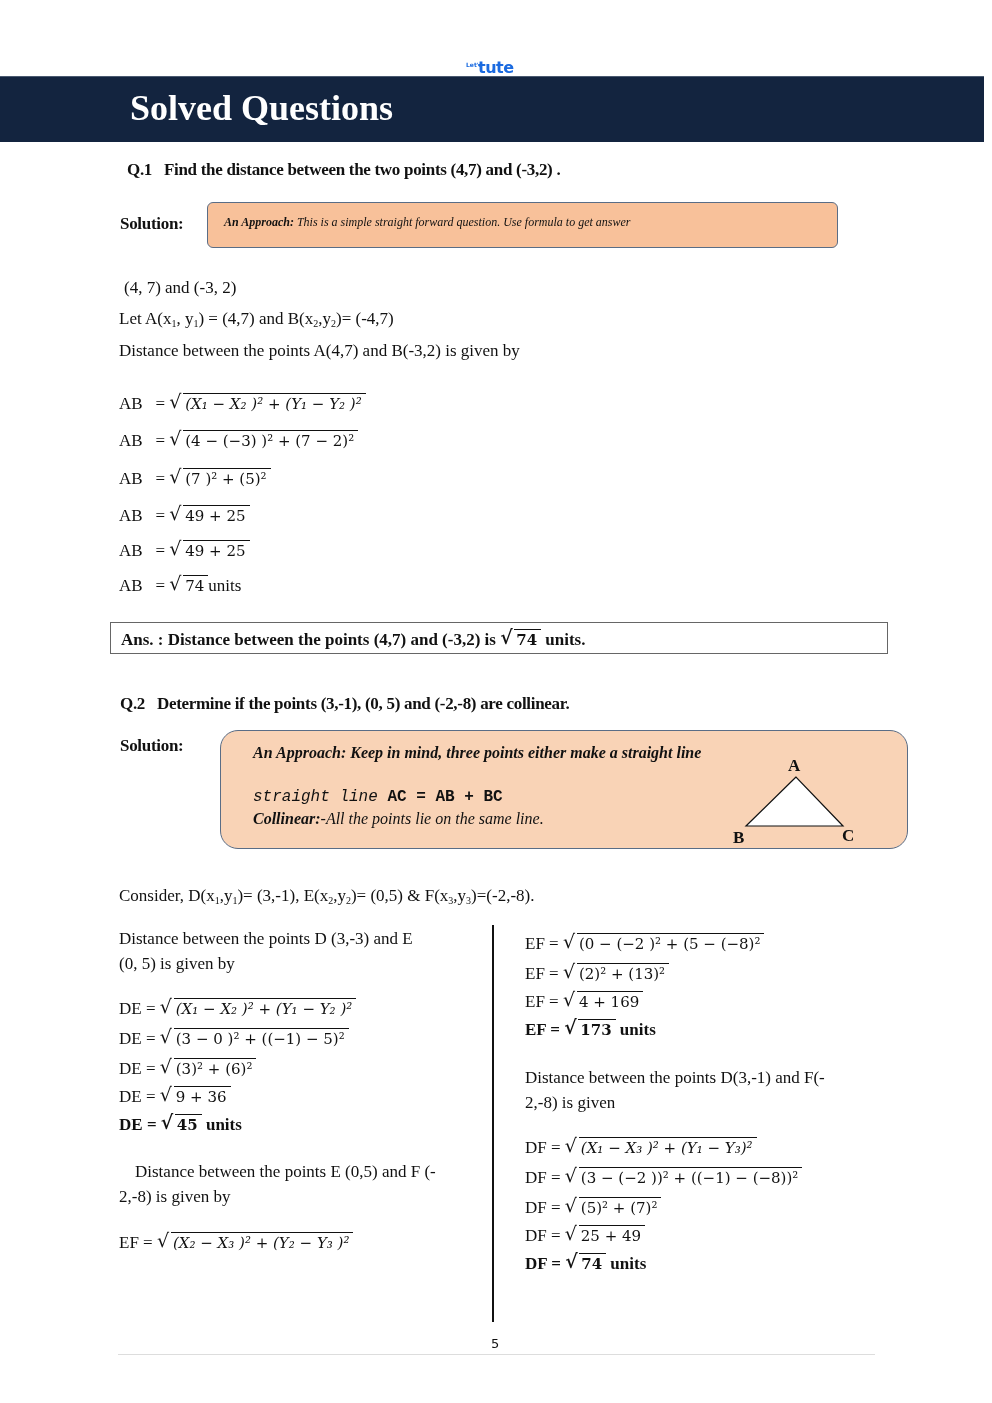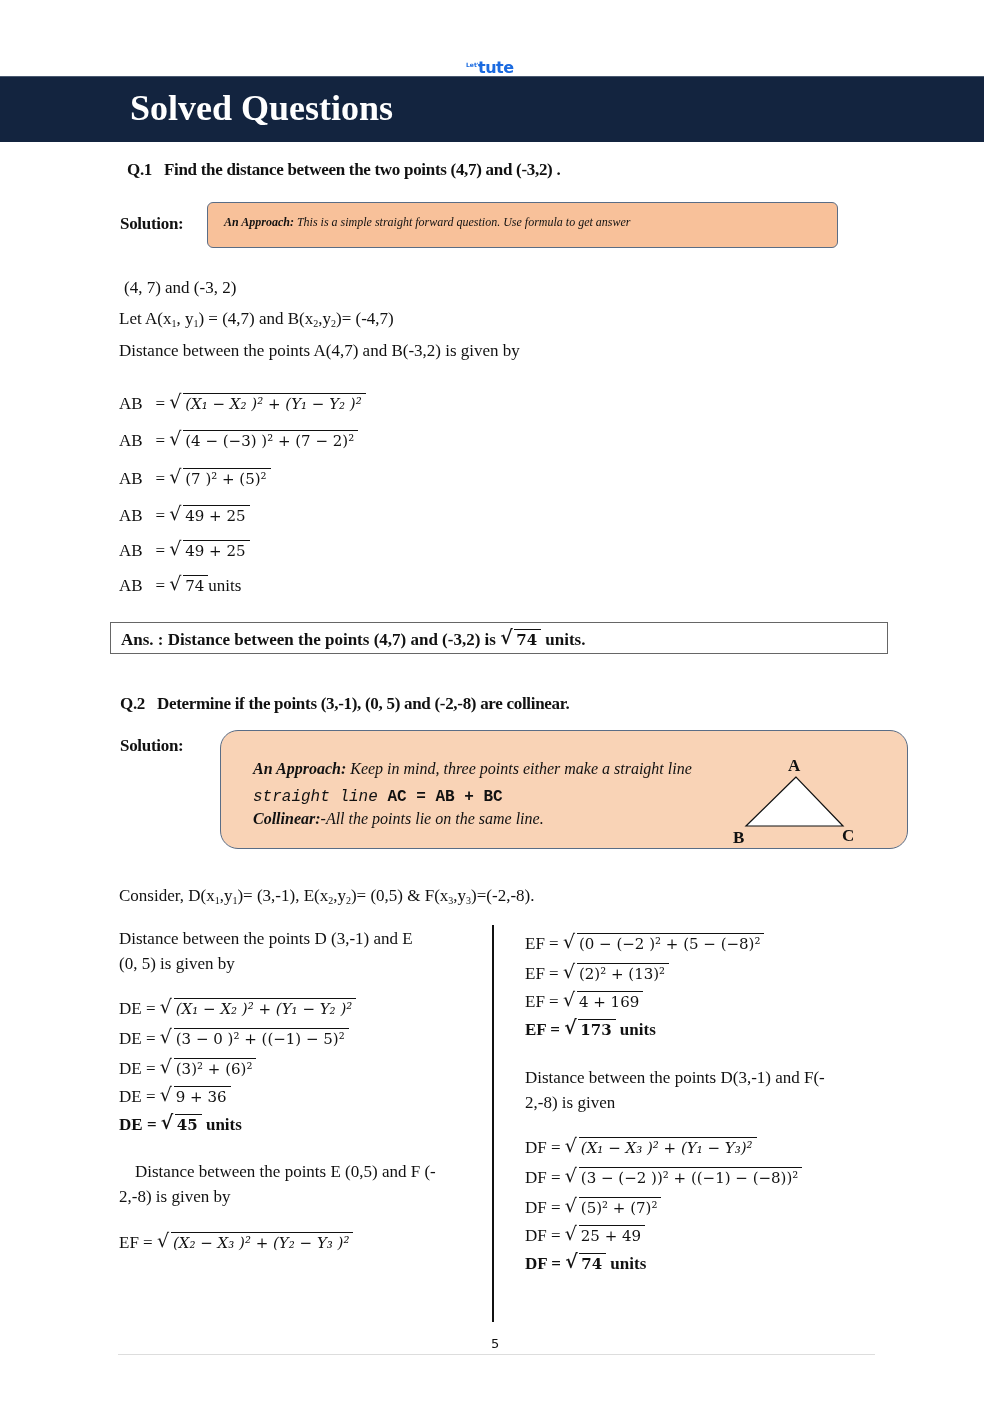--- a/index.html
+++ b/index.html
@@ -107,42 +107,42 @@
 </div>
 
 <div class="abs q" style="left:120px; top:694px;">
   <span>Q.2</span>&nbsp;&nbsp;
   <span>Determine if the points (3,-1), (0, 5) and (-2,-8) are collinear.</span>
 </div>
 
 <div class="abs q" style="left:120px; top:736px;">Solution:</div>
 
 <div class="approach2">
-  <div class="line" style="top:29px;">
+  <div class="line" style="top:13px;font-weight:bold;">
     <b>An Approach:</b><span> Keep in mind, three points either make a straight line</span>
   </div>
   <div class="line" style="top:57px;font-family:Liberation Mono, monospace;">
     <span>straight line </span><b class="up">AC = AB + BC</b>
   </div>
   <div class="line" style="top:79px;">
     <b>Collinear:</b><span>-All the points lie on the same line.</span>
   </div>
   <svg class="tri" width="110" height="60" viewBox="0 0 110 60">
     <polygon points="55,6 5,55 102,55" fill="#ffffff" stroke="#111" stroke-width="1.2"></polygon>
   </svg>
   <div class="tri-label" style="left:567px; top:25px;">A</div>
   <div class="tri-label" style="left:512px; top:97px;">B</div>
   <div class="tri-label" style="left:621px; top:95px;">C</div>
 </div>
 
 <div class="abs txt" style="left:119px; top:886px;">
   <span>Consider, D(x</span><sub>1</sub><span>,y</span><sub>1</sub><span>)= (3,-1), E(x</span><sub>2</sub><span>,y</span><sub>2</sub><span>)= (0,5) &amp; F(x</span><sub>3</sub><span>,y</span><sub>3</sub><span>)=(-2,-8).</span>
 </div>
 
-<div class="abs txt" style="left:119px; top:929px;">Distance between the points D (3,-1) and E</div>
+<div class="abs txt" style="left:119px; top:929px;">Distance between the points D (3,-3) and E</div>
 <div class="abs txt" style="left:119px; top:954px;">(0, 5) is given by</div>
 
 <div class="abs txt" style="left:119px; top:998px;">
   <span>DE</span> <span>=</span>
   <span class="math sq"><span class="rad mi">(X₁ − X₂ )² + (Y₁ − Y₂ )²</span></span>
 </div>
 <div class="abs txt" style="left:119px; top:1028px;">
   <span>DE</span> <span>=</span>
   <span class="math sq"><span class="rad">(3 − 0 )² + ((−1) − 5)²</span></span>
 </div>

